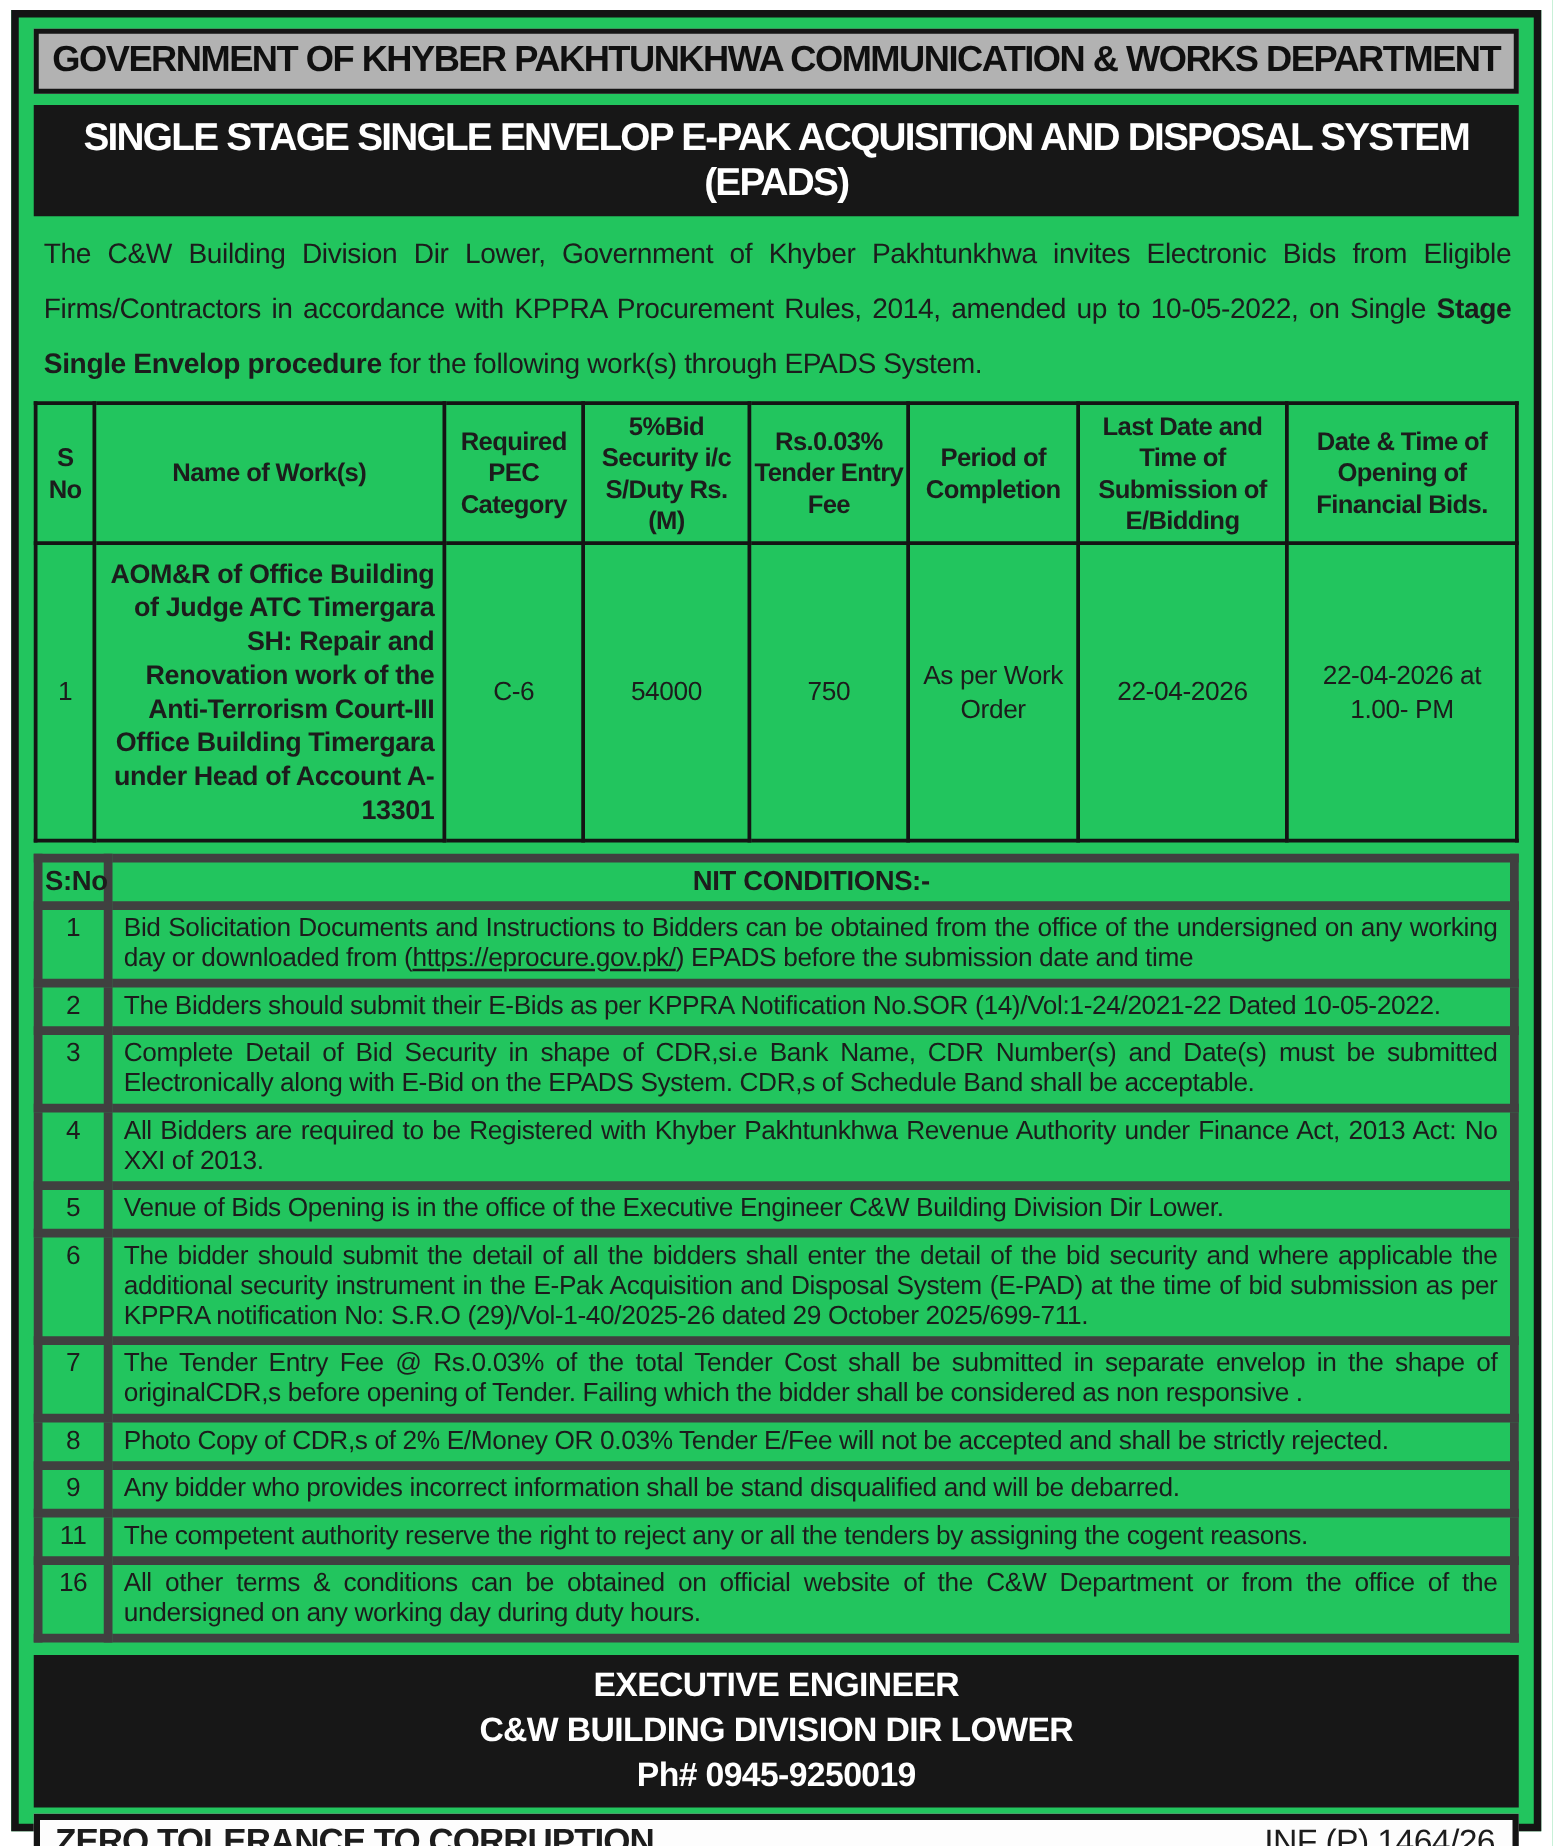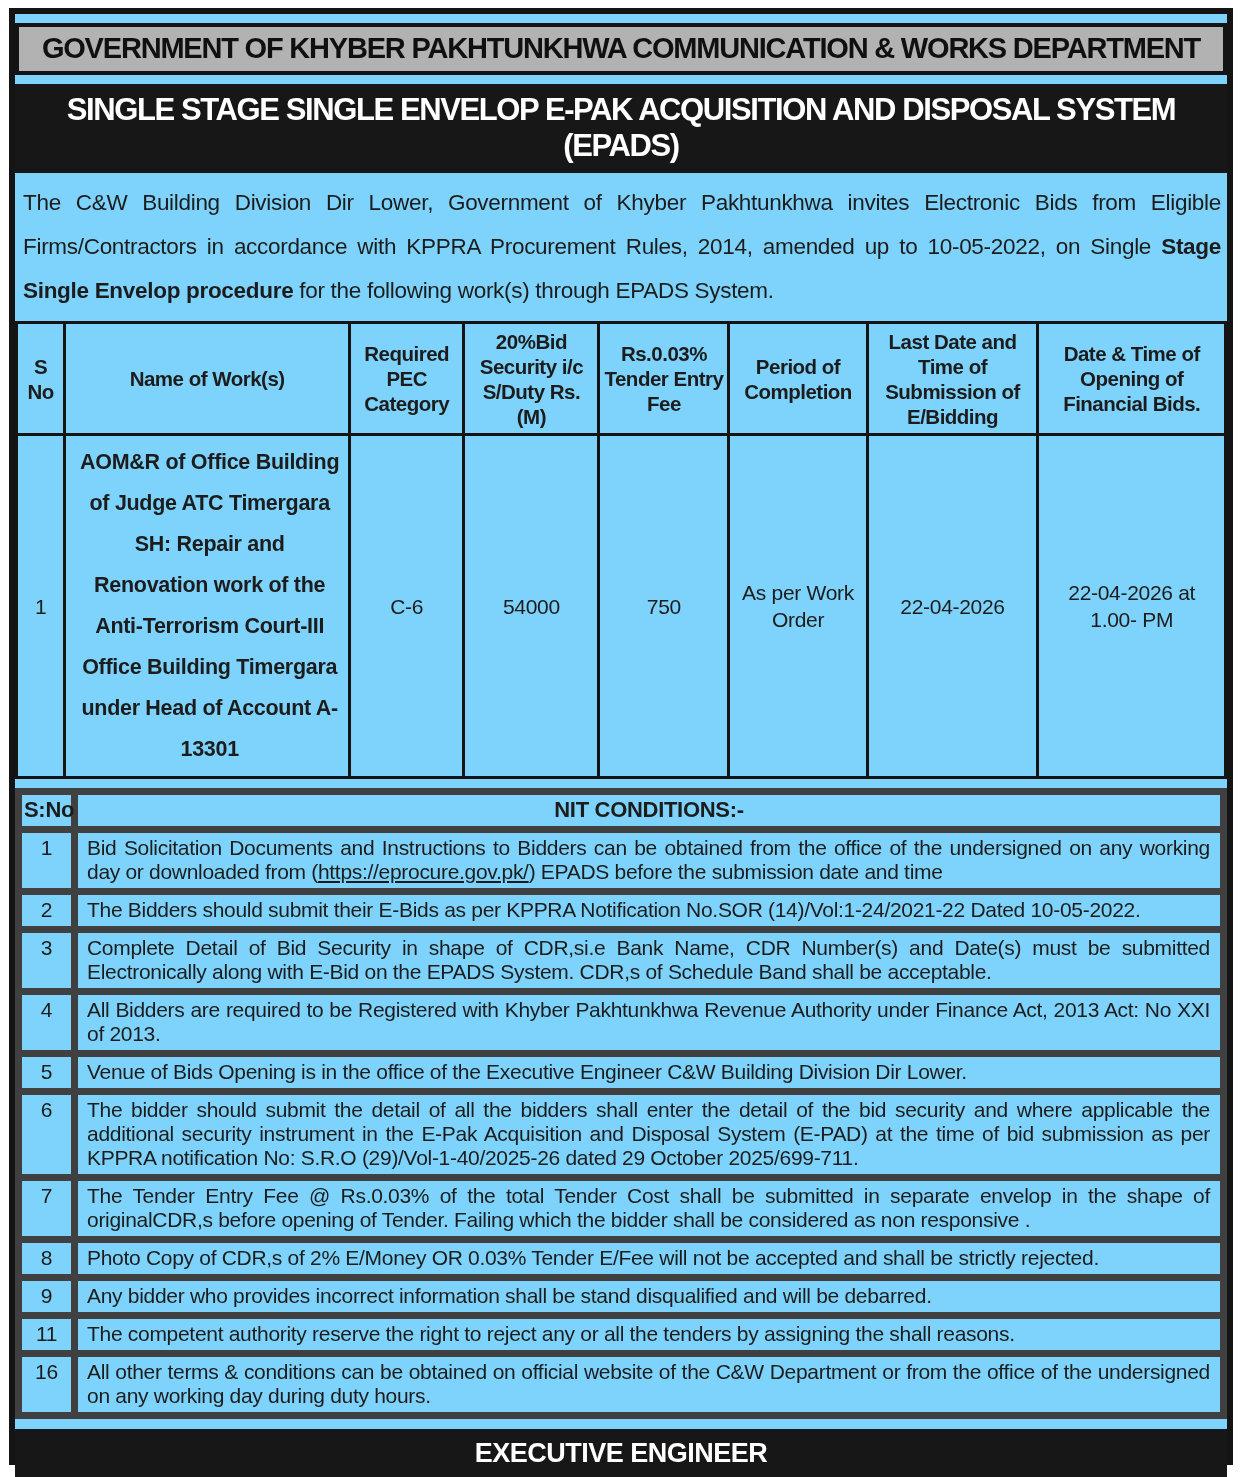--- a/index.html
+++ b/index.html
@@ -7,22 +7,22 @@
     width: 1242px; height: 1477px;
     background: #fff;
     font-family: "Liberation Sans", "DejaVu Sans", sans-serif;
     color: #1c1c1c;
     overflow: hidden;
   }
   .page {
     margin: 8px 9px;
     height: 1457px;
     border: 6px solid #141414;
-    background: #7dd3fc;
-    padding: 9px 0;
+    background: #22c55e;
+    padding: 9px 12px;
   }
   
   .bar-gray {
     background: #b2b2b2;
     border: 4px solid #141414;
     text-align: center;
     font-weight: bold;
     font-size: 29px;
     letter-spacing: -1.2px;
     padding: 5px 2px 6px 2px;
@@ -68,24 +68,24 @@
     height: 112px;
   }
   .works-table td {
     font-size: 21px;
     line-height: 27px;
     padding: 4px 4px;
     height: 238px;
     letter-spacing: -0.3px;
   }
   .works-table td.work-name {
-    text-align: center;
+    text-align: right;
     font-weight: bold;
     font-size: 21.5px;
-    line-height: 41px;
+    line-height: 27px;
     padding: 6px 6px 6px 11px;
   }
   
   .cond-table { margin-top: 9px; }
   .cond-table th, .cond-table td {
     border: 7px solid #404040;
     font-size: 21px;
     letter-spacing: -0.3px;
     vertical-align: top;
   }
@@ -169,21 +169,21 @@
       <col style="width:124px">
         <col style="width:132px">
         <col style="width:163px">
         <col style="width:179px">
     </colgroup>
     <tbody>
         <tr>
       <th>S No</th>
       <th>Name of Work(s)</th>
       <th>Required PEC Category</th>
-      <th>20%Bid Security i/c S/Duty Rs. (M)</th>
+      <th>5%Bid Security i/c S/Duty Rs. (M)</th>
       <th>Rs.0.03% Tender Entry Fee</th>
       <th>Period of Completion</th>
       <th>Last Date and Time of Submission of E/Bidding</th>
       <th>Date &amp; Time of Opening of Financial Bids.</th>
     </tr>
     <tr>
       <td>1</td>
       <td class="work-name">AOM&amp;R of Office Building of Judge ATC Timergara SH: Repair and Renovation work of the Anti-Terrorism Court-III Office Building Timergara under Head of Account A-13301</td>
       <td>C-6</td>
       <td>54000</td>
@@ -236,21 +236,21 @@
     <tr>
       <td class="no">8</td>
       <td class="txt">Photo Copy of CDR,s of 2% E/Money OR 0.03% Tender E/Fee will not be accepted and shall be strictly rejected.</td>
     </tr>
     <tr>
       <td class="no">9</td>
       <td class="txt">Any bidder who provides incorrect information shall be stand disqualified and will be debarred.</td>
     </tr>
     <tr>
       <td class="no">11</td>
-      <td class="txt">The competent authority reserve the right to reject any or all the tenders by assigning the shall reasons.</td>
+      <td class="txt">The competent authority reserve the right to reject any or all the tenders by assigning the cogent reasons.</td>
     </tr>
     <tr>
       <td class="no">16</td>
       <td class="txt">All other terms &amp; conditions can be obtained on official website of the C&amp;W Department or from the office of the undersigned on any working day during duty hours.</td>
     </tr>
   </tbody>
     </table>
 
   <div class="footer-black">
     <div>EXECUTIVE ENGINEER</div>

